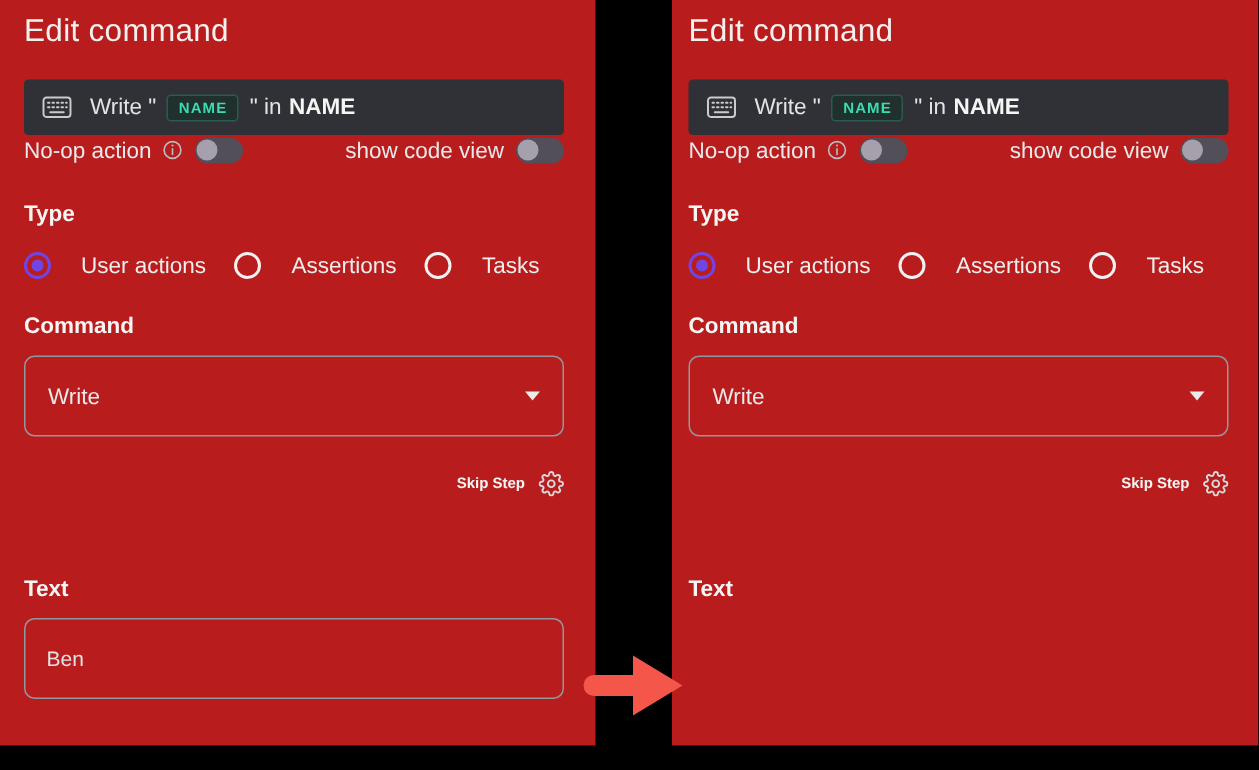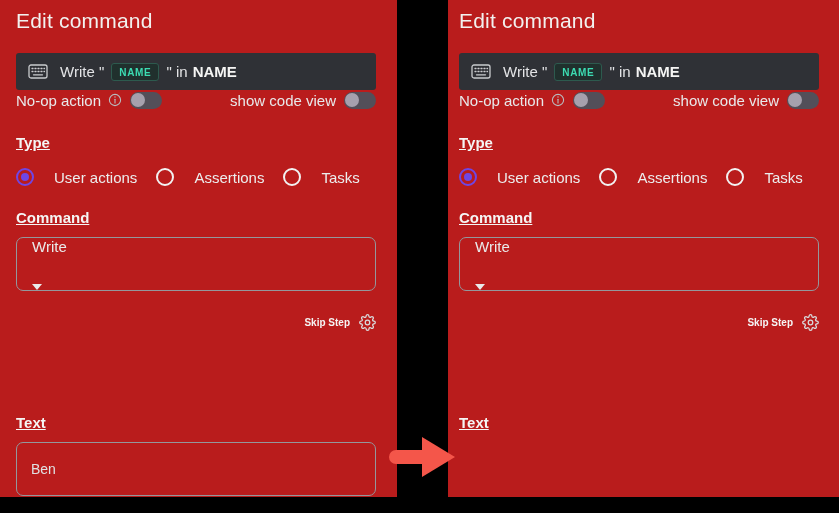--- a/index.html
+++ b/index.html
@@ -39,51 +39,51 @@
   .toggle-group{display:flex;align-items:center;gap:8px;}
   .info-icon{display:inline-flex;margin-left:-1px;}
   .switch{
     width:32px;height:17px;border-radius:9px;background:#534f59;
     position:relative;flex:0 0 auto;cursor:pointer;
   }
   .switch .knob{
     position:absolute;left:1px;top:1.5px;width:14px;height:14px;
     border-radius:50%;background:#a6a0ad;
   }
-  .section-label{font-size:15px;font-weight:bold;color:#f5f5f4;line-height:20px;text-decoration:underline;}
+  .section-label{font-size:15px;font-weight:bold;color:#f5f5f4;line-height:20px;}
   .lbl-type{margin-top:23px;}
   .radio-row{margin-top:14px;display:flex;align-items:center;column-gap:19px;height:20px;}
   .radio-group{display:flex;align-items:center;gap:20px;cursor:pointer;}
   .radio{
     width:18px;height:18px;border-radius:50%;box-sizing:border-box;
     border:2px solid #f2f2f2;position:relative;flex:0 0 auto;background:transparent;
   }
   .radio.selected{border-color:#6f46e5;}
   .radio.selected::after{
     content:"";position:absolute;left:3px;top:3px;width:8px;height:8px;
     border-radius:50%;background:#6f46e5;
   }
   .radio-label{font-size:15px;color:#eceded;}
   .lbl-command{margin-top:21px;}
   .dropdown{
     margin-top:9px;height:54px;border:1px solid #94979c;border-radius:7px;
-    box-sizing:border-box;display:flex;align-items:flex-start;justify-content:space-between;
-    padding:0 15px;font-size:15px;color:#e9eaea;cursor:pointer;background:transparent;flex-direction:column;
+    box-sizing:border-box;display:flex;align-items:center;justify-content:space-between;
+    padding:0 15px;font-size:15px;color:#e9eaea;cursor:pointer;background:transparent;
   }
   .caret{
     width:0;height:0;border-left:5px solid transparent;border-right:5px solid transparent;
     border-top:6px solid #e9eaea;
   }
   .skip-row{
     margin-top:21px;height:20px;display:flex;align-items:center;
     justify-content:flex-end;gap:9px;
   }
   .skip-label{font-size:10px;font-weight:bold;color:#f5f5f4;}
   .gear-icon{display:inline-flex;}
-  .lbl-text{margin-top:81px;}
+  .lbl-text{margin-top:51px;}
   .text-input{
     margin-top:9px;height:54px;width:100%;box-sizing:border-box;
     border:1px solid #94979c;border-radius:7px;background:transparent;
     color:#e0e1e3;font-size:14px;padding:0 14px;outline:none;
     font-family:"Liberation Sans","DejaVu Sans",sans-serif;
   }
   .arrow-overlay{position:absolute;left:388px;top:434px;pointer-events:none;}
 </style>
 </head>
 <body>

